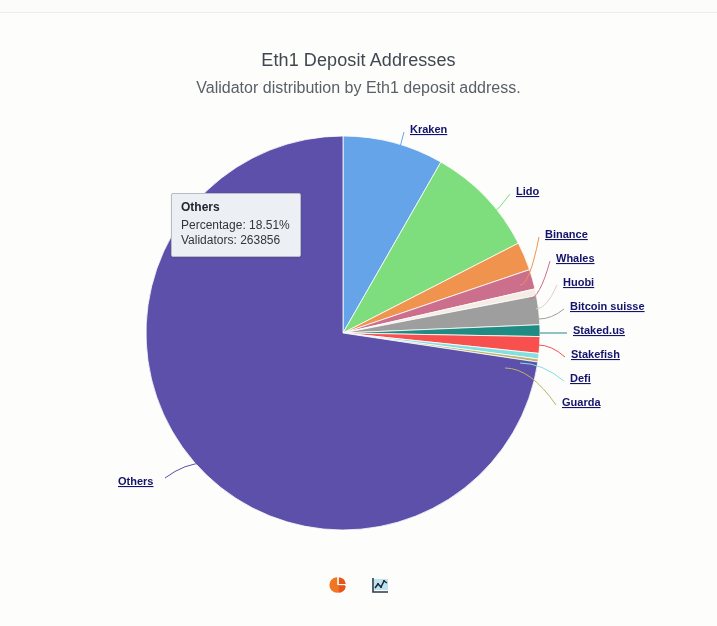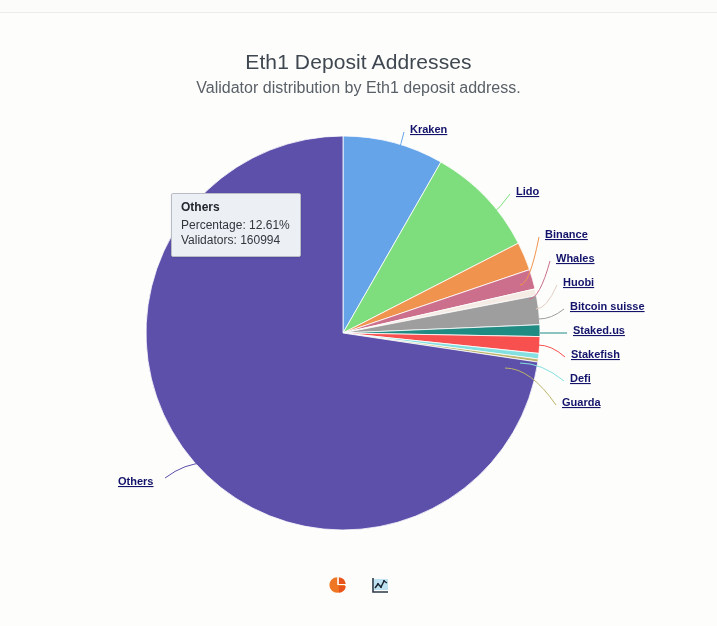--- a/index.html
+++ b/index.html
@@ -25,21 +25,21 @@
     position: absolute;
     left: 0; top: 0;
     width: 717px; height: 12px;
     background: #fcfcfa;
   }
   #chart-title {
     position: absolute;
     left: 0; top: 50px;
     width: 717px;
     text-align: center;
-    font-size: 21px;
+    font-size: 18px;
     color: #3f4750;
     font-weight: 400;
     letter-spacing: 0.1px;
   }
   #chart-subtitle {
     position: absolute;
     left: 0; top: 79px;
     width: 717px;
     text-align: center;
     font-size: 16px;
@@ -159,22 +159,22 @@
           <text x="571" y="350" text-anchor="start" class="slice-label">Stakefish</text>
           <text x="570" y="374" text-anchor="start" class="slice-label">Defi</text>
           <text x="562" y="398" text-anchor="start" class="slice-label">Guarda</text>
           <text x="118" y="477" text-anchor="start" class="slice-label">Others</text>
         </g>
     </svg>
   </div>
 
   <div id="tooltip">
     <div class="tt-title">Others</div>
-    <div class="tt-row">Percentage: 12.61%</div>
-    <div class="tt-row">Validators: 160994</div>
+    <div class="tt-row">Percentage: 18.51%</div>
+    <div class="tt-row">Validators: 263856</div>
   </div>
 
   <div id="footer-icons">
     <button class="icon-btn" title="pie">
       <svg width="20" height="20" viewBox="0 0 20 20">
         <path d="M9.2 2.2 A7.8 7.8 0 1 0 17 10 L9.2 10 Z" fill="#ef7622"></path>
         <path d="M10.9 2.25 A7.8 7.8 0 0 1 17.75 9.1 L10.9 9.1 Z" fill="#e8541a"></path>
         <path d="M10.9 10.9 L17.75 10.9 A7.0 7.0 0 0 1 10.9 17.75 Z" fill="#e8541a"></path>
       </svg>
     </button>

